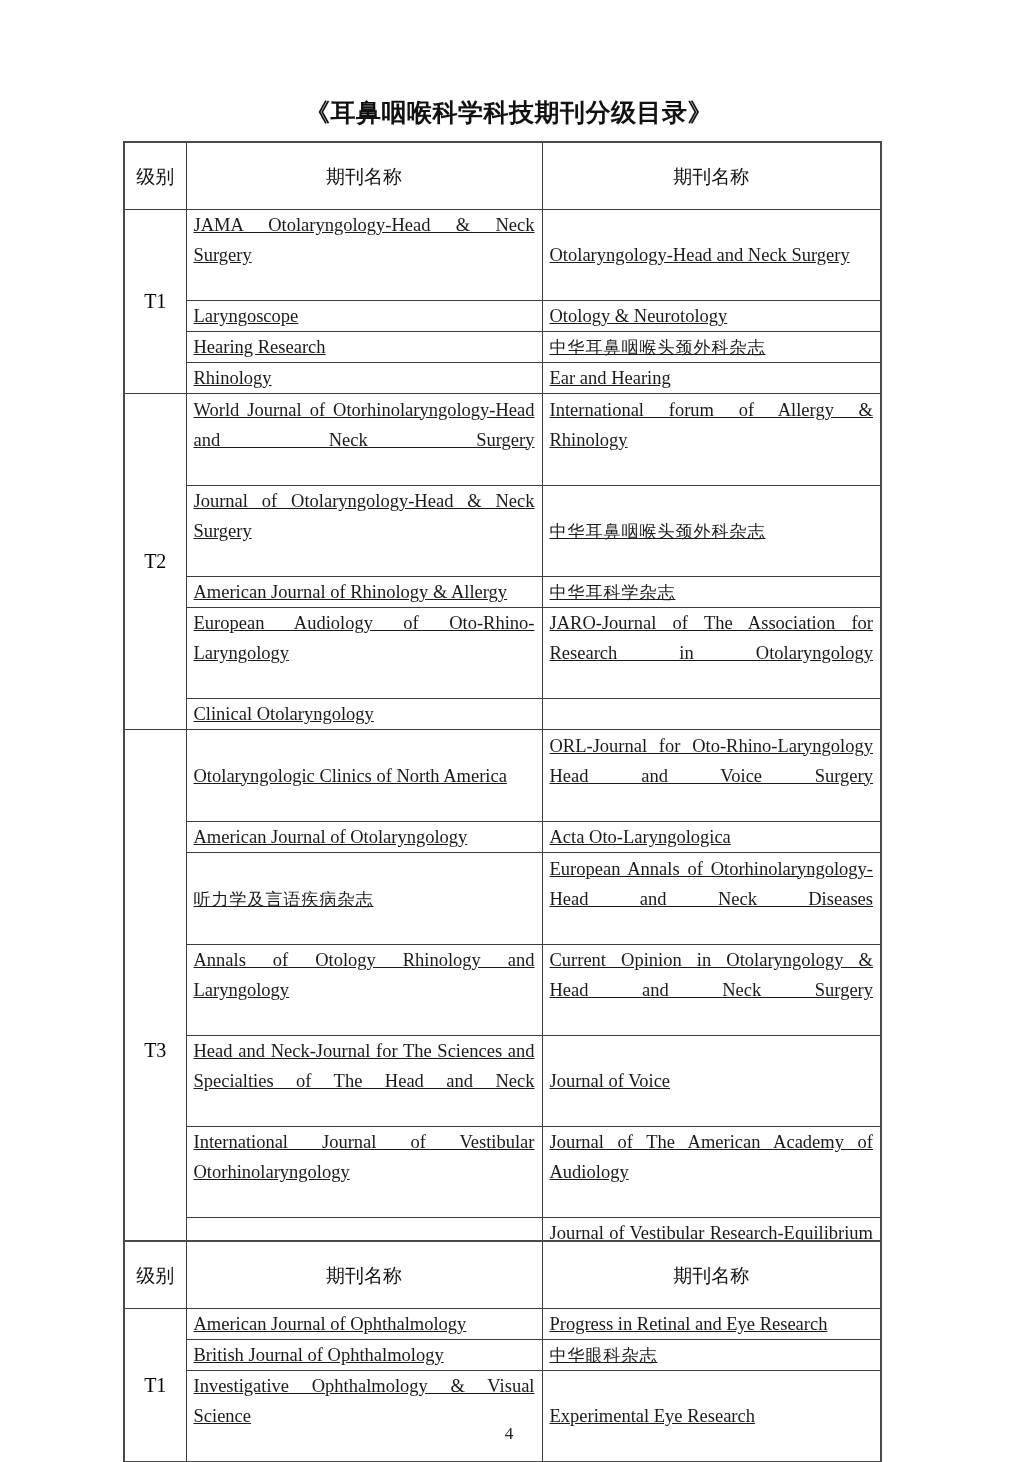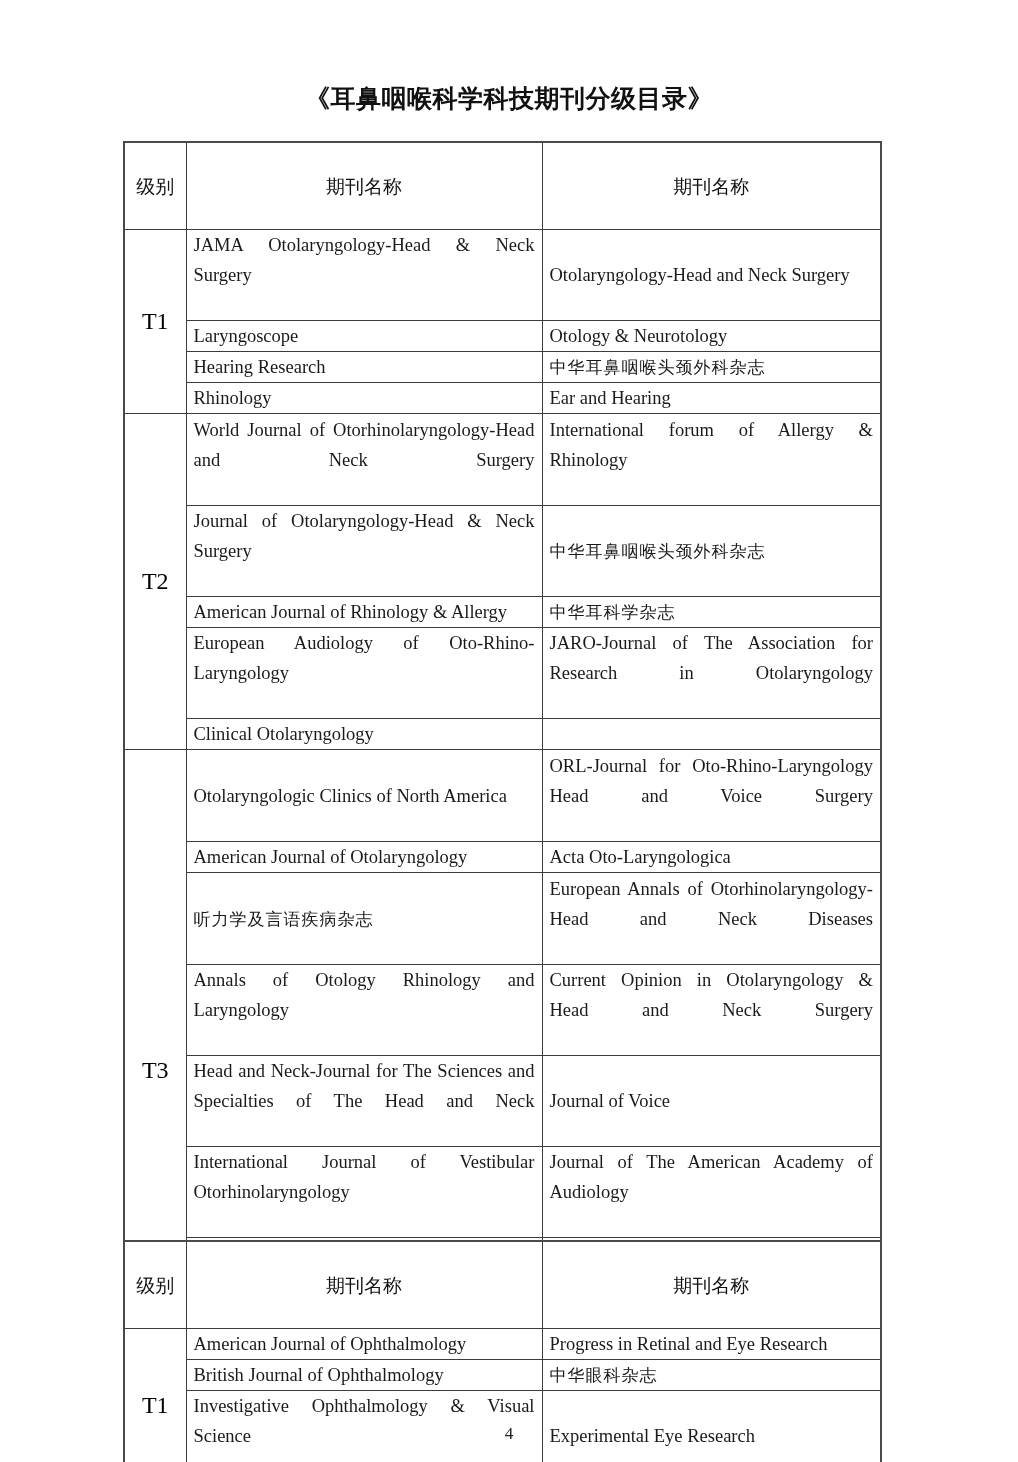--- a/index.html
+++ b/index.html
@@ -25,21 +25,21 @@
     font-family: "DejaVu Sans", "Liberation Sans", sans-serif;
     font-weight: bold;
     font-size: 25px;
     text-align: center;
     letter-spacing: 0.5px;
     color: #111111;
   }
   #title-1 {
     position: absolute;
     left: 0;
-    top: 82px;
+    top: 96px;
     width: 1018px;
   }
   #title-2 {
     position: absolute;
     left: 0;
     top: 1196px;
     width: 1018px;
   }
   table.jtable {
     position: absolute;
@@ -66,27 +66,27 @@
   col.c-a { width: 356px; }
   col.c-b { width: 339px; }
 
   .hdr-cell {
     text-align: center;
     font-family: "DejaVu Sans", "Liberation Sans", sans-serif;
     font-size: 19px;
     color: #111111;
     height: 58px;
     line-height: 58px;
-    padding: 14px 4px !important;
+    padding: 4px 4px !important;
   }
   .level-cell {
     text-align: center;
     font-family: "Liberation Serif", "DejaVu Serif", serif;
     font-weight: bold;
-    font-size: 24px;
+    font-size: 20px;
     color: #000000;
   }
   .jcell {
     font-family: "Liberation Serif", "DejaVu Serif", serif;
     font-size: 18.5px;
     line-height: 30px;
     text-align: justify;
     text-align-last: left;
     color: #1a1a1a;
     padding: 0 7px !important;
@@ -96,20 +96,21 @@
   .jcell.cjk {
     font-family: "DejaVu Sans", "Liberation Sans", sans-serif;
     font-size: 17px;
     letter-spacing: 1px;
     text-align: left;
   }
   .jcell .txt {
     display: block;
     text-align: justify;
     text-align-last: left;
+    text-decoration: underline;
   }
   .jcell.cjk .txt { text-align: center; }
   
   .jcell .txt::after {
     content: "";
     display: inline-block;
     width: 100%;
     height: 0;
   }
   .jcell.cjk .txt::after { display: none; }

